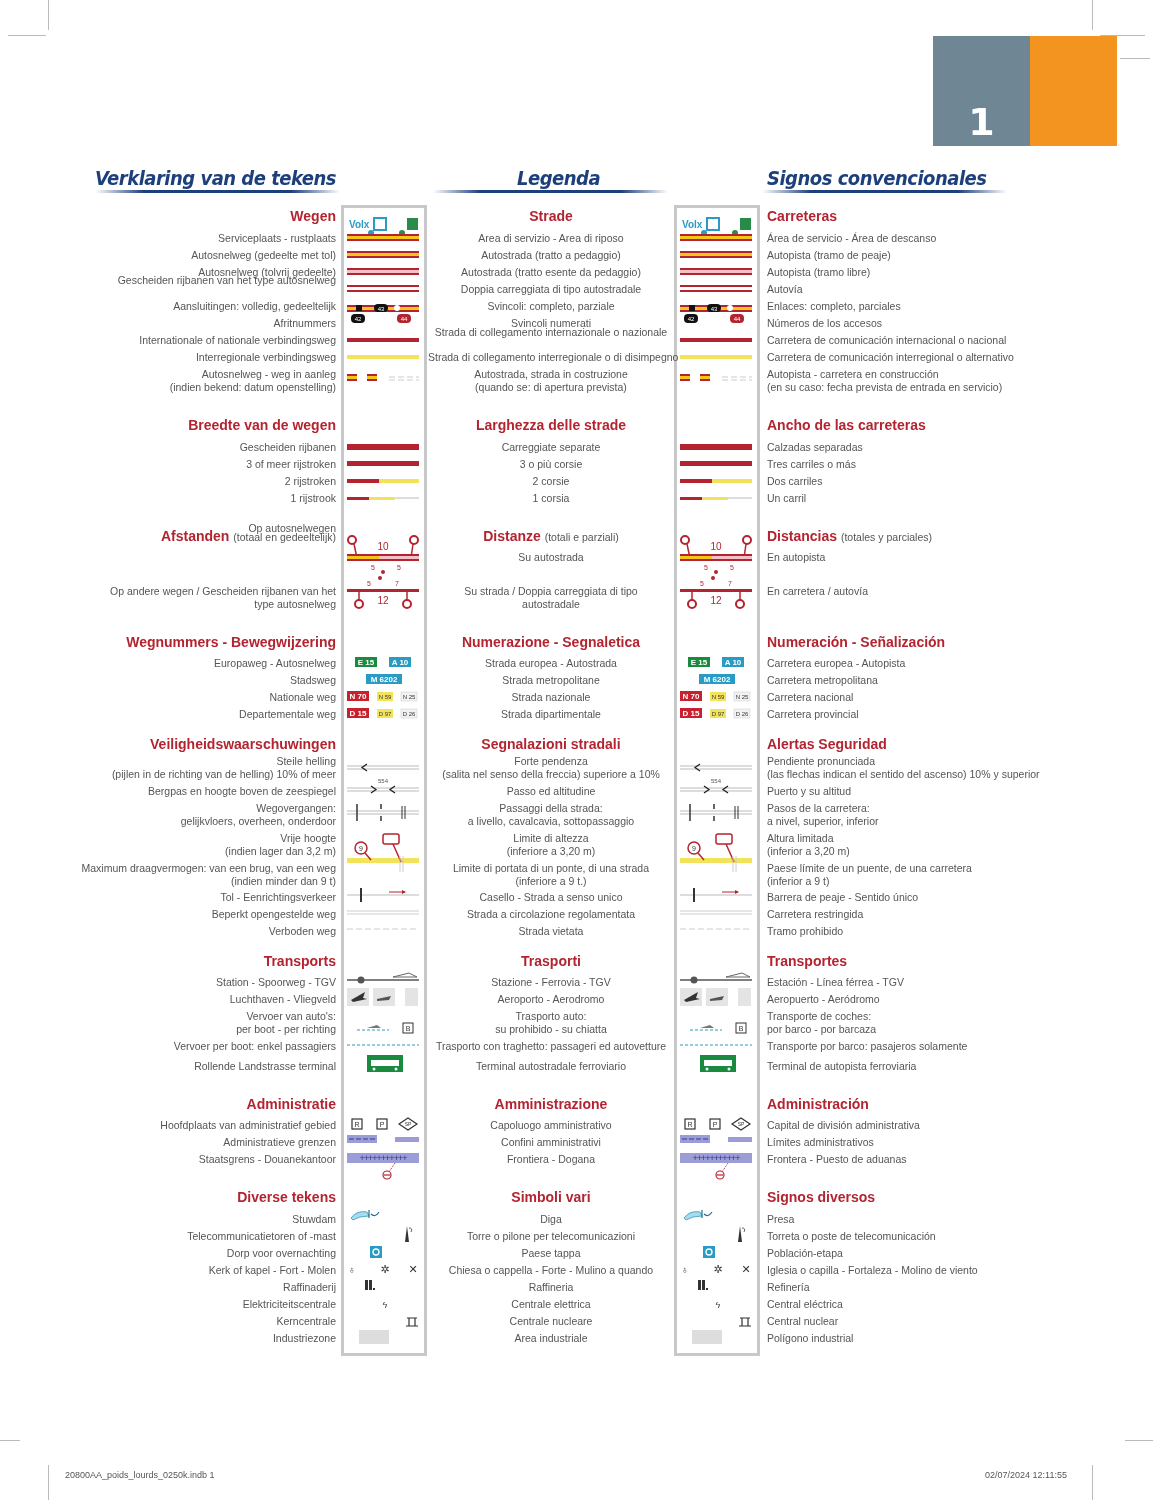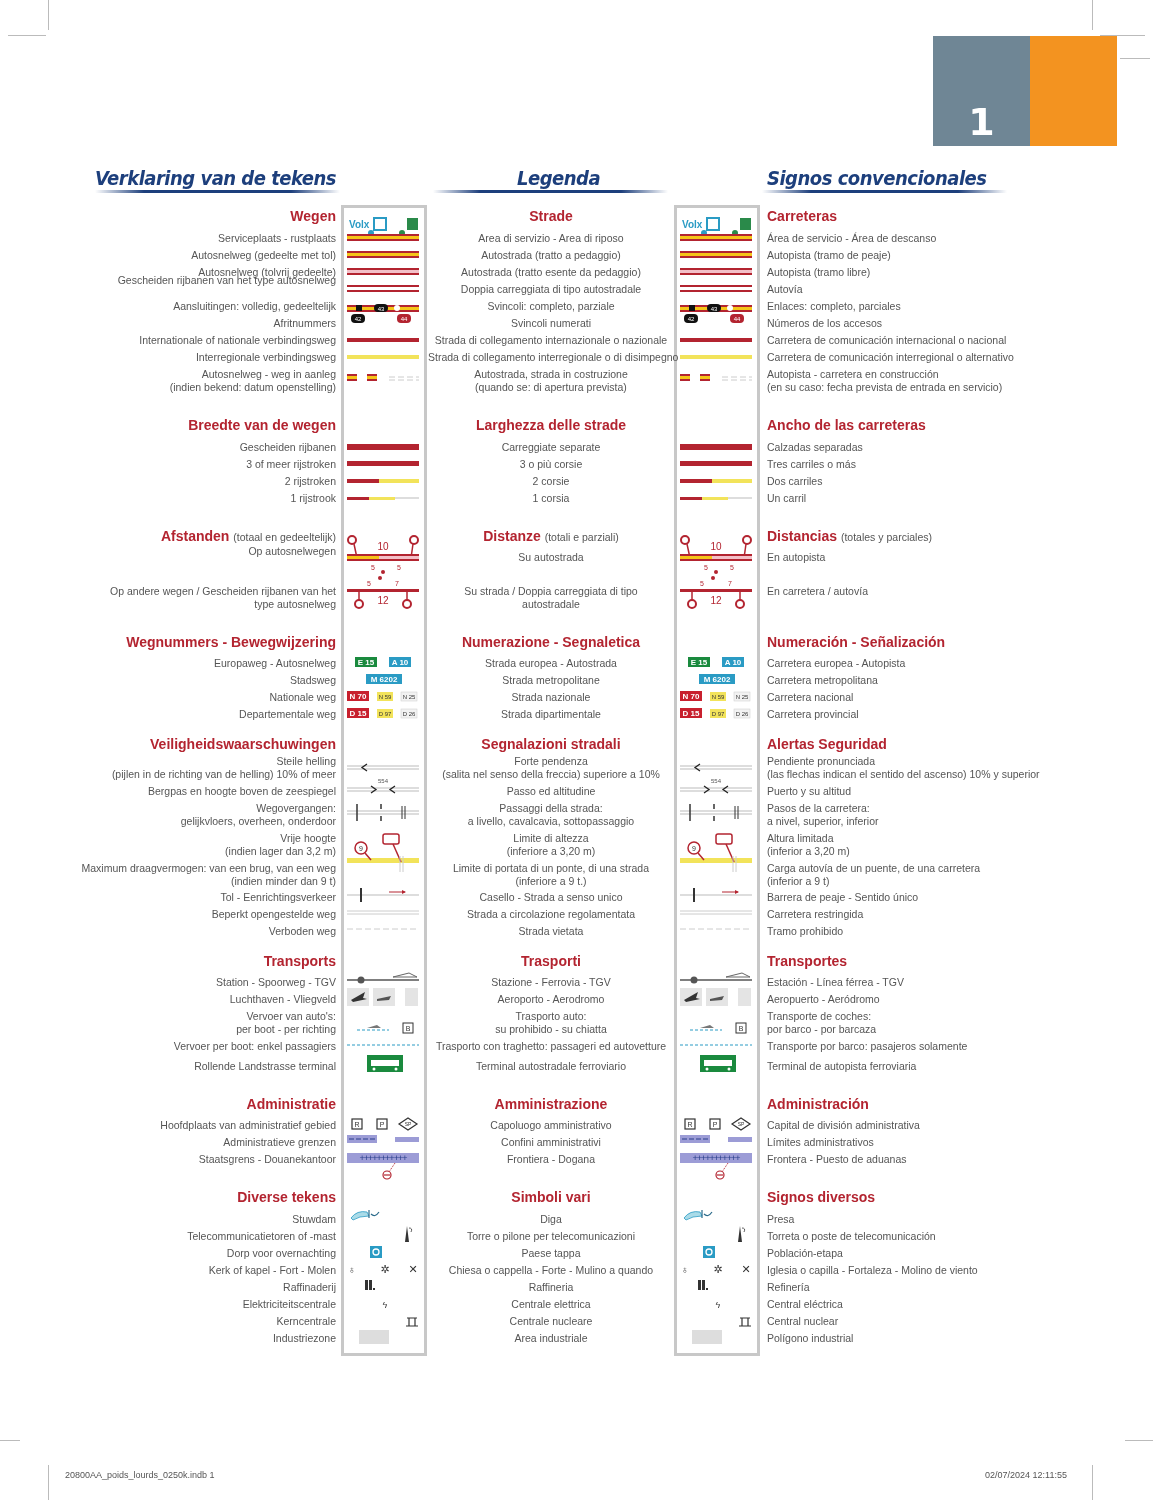--- a/index.html
+++ b/index.html
@@ -64,21 +64,21 @@
   <div class="row" style="top:368px">Autosnelweg - weg in aanleg</div>
   <div class="row" style="top:381px">(indien bekend: datum openstelling)</div>
 
   <div class="sec" style="top:417px">Breedte van de wegen</div>
   <div class="row" style="top:441px">Gescheiden rijbanen</div>
   <div class="row" style="top:458px">3 of meer rijstroken</div>
   <div class="row" style="top:475px">2 rijstroken</div>
   <div class="row" style="top:492px">1 rijstrook</div>
 
   <div class="sec" style="top:528px"><span>Afstanden</span> <small>(totaal en gedeeltelijk)</small></div>
-  <div class="row" style="top:545px">Op autosnelwegen</div>
+  <div class="row" style="top:522px">Op autosnelwegen</div>
   <div class="row" style="top:585px">Op andere wegen / Gescheiden rijbanen van het</div>
   <div class="row" style="top:598px">type autosnelweg</div>
 
   <div class="sec" style="top:634px">Wegnummers - Bewegwijzering</div>
   <div class="row" style="top:657px">Europaweg - Autosnelweg</div>
   <div class="row" style="top:674px">Stadsweg</div>
   <div class="row" style="top:691px">Nationale weg</div>
   <div class="row" style="top:708px">Departementale weg</div>
 
   <div class="sec" style="top:736px">Veiligheidswaarschuwingen</div>
@@ -120,21 +120,21 @@
 </div>
 
 <div class="text-col it" style="left:428px;width:246px;height:1500px">
   <div class="sec" style="top:208px">Strade</div>
   <div class="row" style="top:232px">Area di servizio - Area di riposo</div>
   <div class="row" style="top:249px">Autostrada (tratto a pedaggio)</div>
   <div class="row" style="top:266px">Autostrada (tratto esente da pedaggio)</div>
   <div class="row" style="top:283px">Doppia carreggiata di tipo autostradale</div>
   <div class="row" style="top:300px">Svincoli: completo, parziale</div>
   <div class="row" style="top:317px">Svincoli numerati</div>
-  <div class="row" style="top:334px">Strada di collegamento internazionale o nazionale</div>
+  <div class="row" style="top:326px">Strada di collegamento internazionale o nazionale</div>
   <div class="row" style="top:351px">Strada di collegamento interregionale o di disimpegno</div>
   <div class="row" style="top:368px">Autostrada, strada in costruzione</div>
   <div class="row" style="top:381px">(quando se: di apertura prevista)</div>
 
   <div class="sec" style="top:417px">Larghezza delle strade</div>
   <div class="row" style="top:441px">Carreggiate separate</div>
   <div class="row" style="top:458px">3 o più corsie</div>
   <div class="row" style="top:475px">2 corsie</div>
   <div class="row" style="top:492px">1 corsia</div>
 
@@ -217,21 +217,21 @@
   <div class="row" style="top:708px">Carretera provincial</div>
 
   <div class="sec" style="top:736px">Alertas Seguridad</div>
   <div class="row" style="top:755px">Pendiente pronunciada</div>
   <div class="row" style="top:768px">(las flechas indican el sentido del ascenso) 10% y superior</div>
   <div class="row" style="top:785px">Puerto y su altitud</div>
   <div class="row" style="top:802px">Pasos de la carretera:</div>
   <div class="row" style="top:815px">a nivel, superior, inferior</div>
   <div class="row" style="top:832px">Altura limitada</div>
   <div class="row" style="top:845px">(inferior a 3,20 m)</div>
-  <div class="row" style="top:862px">Carga autovía de un puente, de una carretera</div>
+  <div class="row" style="top:862px">Paese límite de un puente, de una carretera</div>
   <div class="row" style="top:875px">(inferior a 9 t)</div>
   <div class="row" style="top:891px">Barrera de peaje - Sentido único</div>
   <div class="row" style="top:908px">Carretera restringida</div>
   <div class="row" style="top:925px">Tramo prohibido</div>
 
   <div class="sec" style="top:953px">Transportes</div>
   <div class="row" style="top:976px">Estación - Línea férrea - TGV</div>
   <div class="row" style="top:993px">Aeropuerto - Aeródromo</div>
   <div class="row" style="top:1010px">Transporte de coches:</div>
   <div class="row" style="top:1023px">por barco - por barcaza</div>

